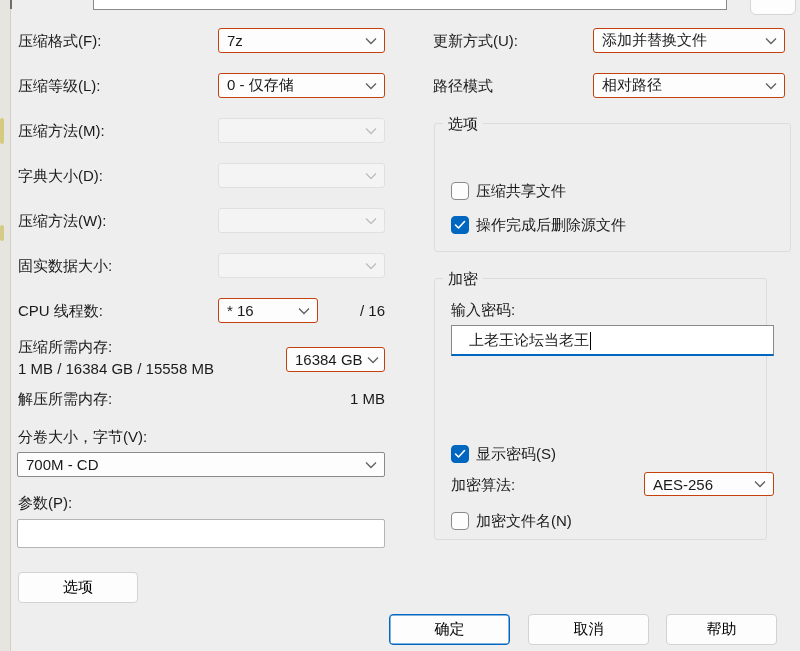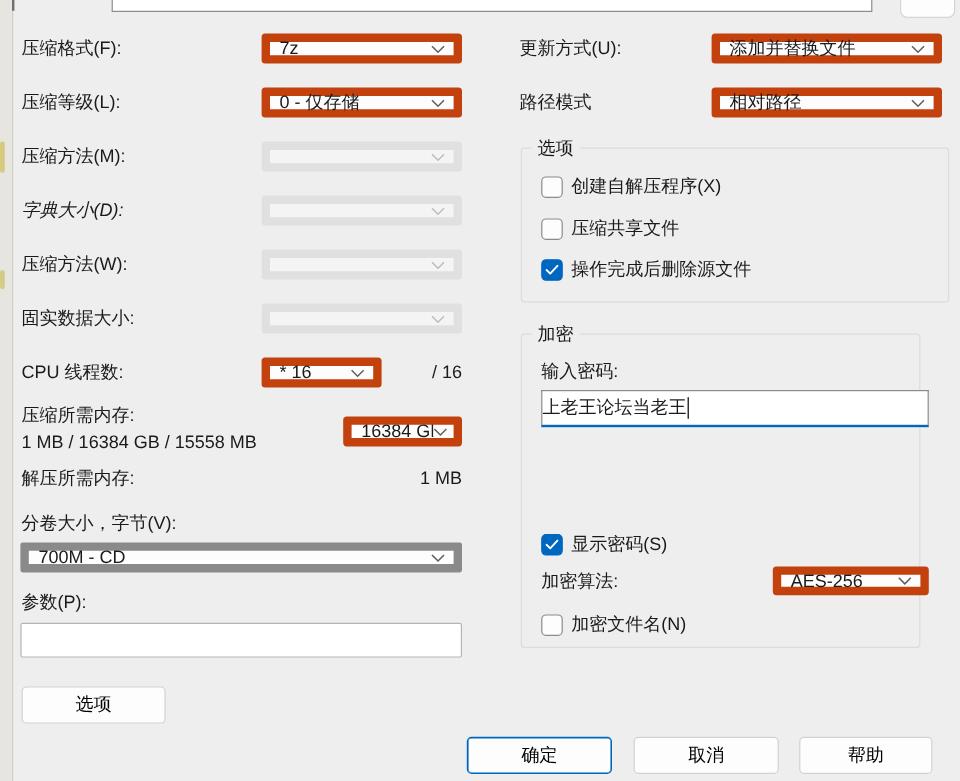--- a/index.html
+++ b/index.html
@@ -9,21 +9,21 @@
     font-family:"Liberation Sans",sans-serif;
     color:#1a1a1a;font-size:15px;
     -webkit-font-smoothing:antialiased;
   }
   .abs{position:absolute;}
   .label{height:25px;line-height:25px;white-space:nowrap;}
   .label2{height:22px;line-height:22px;white-space:nowrap;}
 
   .combo{
     position:absolute;height:25px;box-sizing:border-box;
-    background:#fdfdfd;border:7px solid #c2410c;border-radius:3px;
+    background:#fdfdfd;border:1px solid #c2410c;border-radius:3px;
     display:flex;align-items:center;justify-content:space-between;
     padding:0 7px 0 8px;cursor:default;
   }
   .combo .value{white-space:nowrap;overflow:hidden;}
   .combo.disabled{background:#f4f4f4;border-color:#e0e0e0;}
   .combo.disabled .value{color:#a0a0a0;}
 
   .tbox{
     position:absolute;box-sizing:border-box;background:#ffffff;
     border:1px solid #8a8a8a;
@@ -97,21 +97,21 @@
 <div class="abs label" style="left:18px;top:118px;">压缩方法(M):</div>
 <div class="combo disabled" style="left:218px;top:118px;width:167px;">
   <span class="value"></span>
   <span class="chev">
       <svg width="12" height="8" viewBox="0 0 12 8">
         <path d="M1 1.5 L6 6.5 L11 1.5" stroke="#bdbdbd" stroke-width="1.3" fill="none"></path>
       </svg>
     </span>
 </div>
 
-<div class="abs label" style="left:18px;top:163px;font-style:italic;">字典大小(D):</div>
+<div class="abs label" style="left:18px;top:163px;">字典大小(D):</div>
 <div class="combo disabled" style="left:218px;top:163px;width:167px;">
   <span class="value"></span>
   <span class="chev">
       <svg width="12" height="8" viewBox="0 0 12 8">
         <path d="M1 1.5 L6 6.5 L11 1.5" stroke="#bdbdbd" stroke-width="1.3" fill="none"></path>
       </svg>
     </span>
 </div>
 
 <div class="abs label" style="left:18px;top:208px;">压缩方法(W):</div>
@@ -190,44 +190,40 @@
   <span class="chev">
       <svg width="12" height="8" viewBox="0 0 12 8">
         <path d="M1 1.5 L6 6.5 L11 1.5" stroke="#5f5f5f" stroke-width="1.3" fill="none"></path>
       </svg>
     </span>
 </div>
 
 <div class="groupbox" style="left:434px;top:123px;width:357px;height:129px;">
   <div class="legend">选项</div>
 
-  <div class="cbrow" style="left:16px;top:23px;">
-    <span class="checkbox"></span>
-    <span class="cblabel">创建自解压程序(X)</span>
-  </div>
   <div class="cbrow" style="left:16px;top:58px;">
     <span class="checkbox"></span>
     <span class="cblabel">压缩共享文件</span>
   </div>
   <div class="cbrow" style="left:16px;top:92px;">
     <span class="checkbox checked">
         <svg width="12" height="10" viewBox="0 0 12 10">
           <path d="M1.5 5 L4.5 8 L10.5 1.5" stroke="#ffffff" stroke-width="1.6" fill="none" stroke-linecap="round" stroke-linejoin="round"></path>
         </svg>
       </span>
     <span class="cblabel">操作完成后删除源文件</span>
   </div>
 </div>
 
 <div class="groupbox" style="left:434px;top:278px;width:333px;height:262px;">
   <div class="legend">加密</div>
 
   <div class="abs label2" style="left:16px;top:20px;">输入密码:</div>
 
-  <div class="tbox" style="left:16px;top:46px;width:323px;height:31px;border-color:#8a8a8a;border-bottom:2px solid #0067c0;line-height:28px;padding-left:0;white-space:nowrap;overflow:hidden;">
+  <div class="tbox" style="left:16px;top:46px;width:323px;height:31px;border-color:#8a8a8a;border-bottom:2px solid #0067c0;line-height:28px;padding-left:17px;white-space:nowrap;overflow:hidden;">
     <span>上老王论坛当老王</span><span class="cursorbar"></span>
   </div>
 
   <div class="cbrow" style="left:16px;top:166px;">
     <span class="checkbox checked">
         <svg width="12" height="10" viewBox="0 0 12 10">
           <path d="M1.5 5 L4.5 8 L10.5 1.5" stroke="#ffffff" stroke-width="1.6" fill="none" stroke-linecap="round" stroke-linejoin="round"></path>
         </svg>
       </span>
     <span class="cblabel">显示密码(S)</span>

